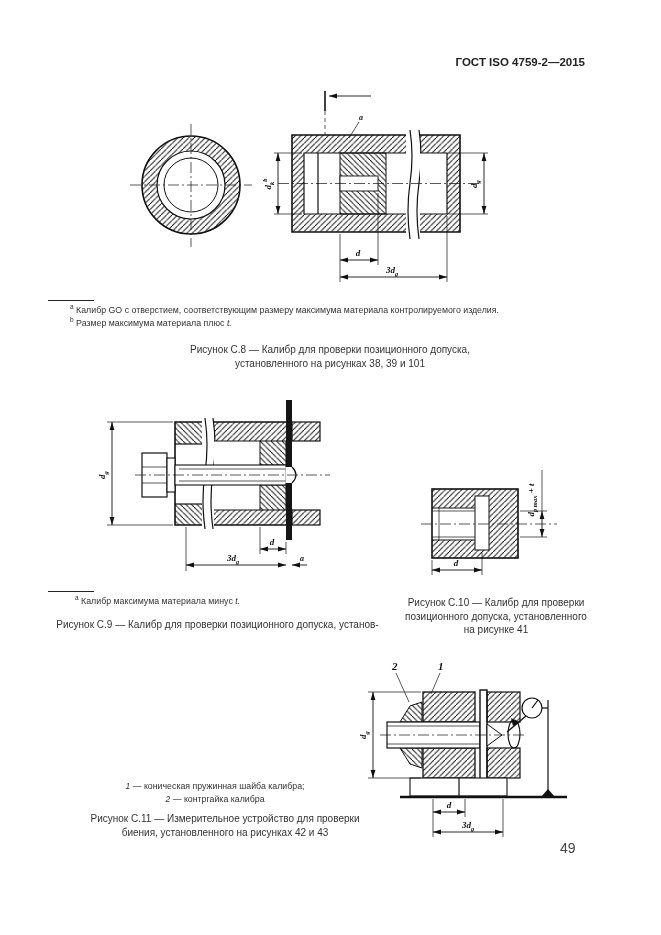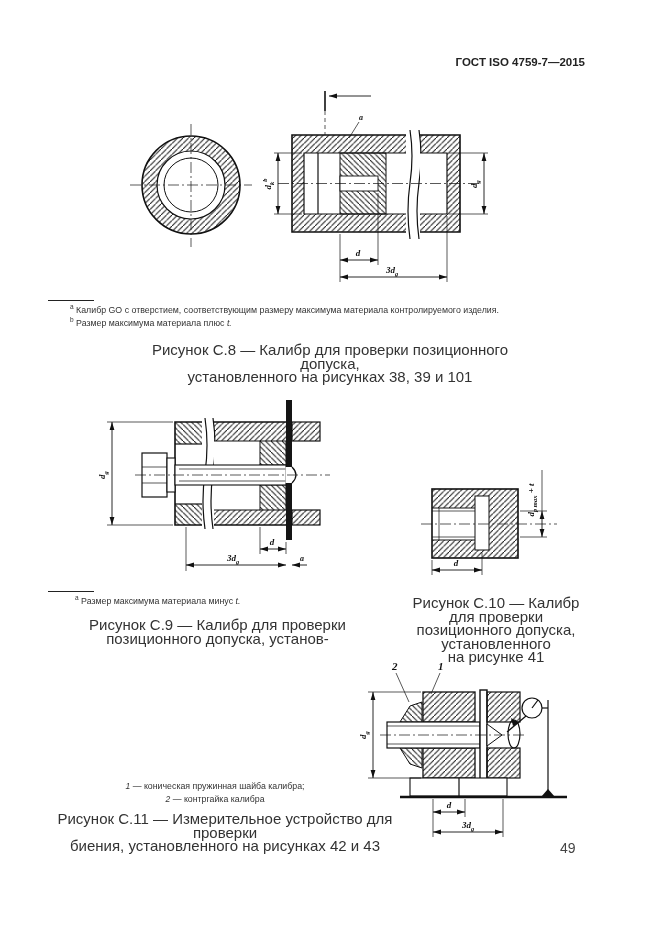--- a/index.html
+++ b/index.html
@@ -3,21 +3,21 @@
 <meta charset="utf-8">
 <style>
   html,body{margin:0;padding:0;background:#ffffff;}
   #page{position:relative;width:661px;height:935px;background:#fff;overflow:hidden;
         font-family:"Liberation Sans","DejaVu Sans",sans-serif;color:#2e2e2e;}
   .abs{position:absolute;}
   #header{top:56px;right:76px;font-size:11.5px;font-weight:bold;color:#222;}
   .rule{border-top:1px solid #222;height:0;}
   .fn{font-size:8.8px;color:#333;white-space:nowrap;}
   .fn sup{font-size:6.5px;}
-  .cap{font-size:15px;color:#333;text-align:center;line-height:13.5px;}
+  .cap{font-size:10px;color:#333;text-align:center;line-height:13.5px;}
   .legend{font-size:8.8px;color:#333;text-align:center;line-height:12.5px;}
   .legend i{font-size:8.5px;}
   #pagenum{left:560px;top:840px;font-size:14px;color:#444;}
   svg{overflow:visible;}
   .ln{stroke:#111;stroke-width:1.2;fill:none;}
   .lnb{stroke:#111;stroke-width:1.6;fill:none;}
   .thin{stroke:#111;stroke-width:0.7;fill:none;}
   .cl{stroke:#111;stroke-width:0.7;fill:none;stroke-dasharray:11 3 2 3;}
   .dash{stroke:#111;stroke-width:0.7;fill:none;stroke-dasharray:4 3;}
   .dim{stroke:#111;stroke-width:0.9;fill:none;}
@@ -39,21 +39,21 @@
       </pattern>
       <pattern id="hB" patternUnits="userSpaceOnUse" width="5.5" height="5.5">
         <path d="M-1,-1 L6.5,6.5" stroke="#111" stroke-width="1"></path>
       </pattern>
       <marker id="arr" viewBox="0 0 10 10" refX="10" refY="5" markerWidth="8" markerHeight="8" markerUnits="userSpaceOnUse" orient="auto-start-reverse">
         <path d="M0,2 L10,5 L0,8 z" fill="#111"></path>
       </marker>
     </defs>
   </svg>
 
-  <div id="header" class="abs">ГОСТ ISO 4759-7—2015</div>
+  <div id="header" class="abs">ГОСТ ISO 4759-2—2015</div>
 
   <svg class="abs" style="left:128px;top:83px;" width="410" height="212">
     <g>
       <circle cx="63" cy="102" r="49" fill="url(#hA)" stroke="#111" stroke-width="1.6"></circle>
       <circle cx="63" cy="102" r="34" fill="#fff" stroke="#111" stroke-width="1.2"></circle>
       <circle cx="63" cy="102" r="27" fill="#fff" stroke="#111" stroke-width="1"></circle>
       <line x1="2" y1="102" x2="124" y2="102" class="cl"></line>
       <line x1="63" y1="41" x2="63" y2="164" class="cl"></line>
     </g>
     <g>
@@ -190,21 +190,21 @@
 
       <line x1="115" y1="69" x2="142" y2="69" class="ext"></line>
       <line x1="115" y1="95" x2="142" y2="95" class="ext"></line>
       <line x1="137" y1="28" x2="137" y2="69" class="thin"></line>
       <line x1="137" y1="69" x2="137" y2="95" class="dim" marker-start="url(#arr)" marker-end="url(#arr)"></line>
       <text class="dlab" transform="rotate(-90 129 58)" x="129" y="58" text-anchor="middle"><tspan>d</tspan><tspan class="sm" dy="2.5">p max</tspan><tspan dy="-2.5"> + t</tspan></text>
     </g>
   </svg>
 
   <div class="abs rule" style="left:48px;top:591px;width:46px;"></div>
-  <div class="abs fn" style="left:75px;top:594px;"><sup>a</sup> <span>Размер максимума материала минус</span> <i>t.</i></div>
+  <div class="abs fn" style="left:75px;top:594px;"><sup>a</sup> <span>Калибр максимума материала минус</span> <i>t.</i></div>
   <div class="abs cap" style="left:398px;top:596px;width:196px;">
     <div>Рисунок С.10 — Калибр для проверки</div>
     <div>позиционного допуска, установленного</div>
     <div>на рисунке 41</div>
   </div>
   <div class="abs cap" style="left:40px;top:618px;width:355px;">
     <div>Рисунок С.9 — Калибр для проверки позиционного допуска, установ-</div>
   </div>
 
   <svg class="abs" style="left:335px;top:650px;" width="270" height="200">

